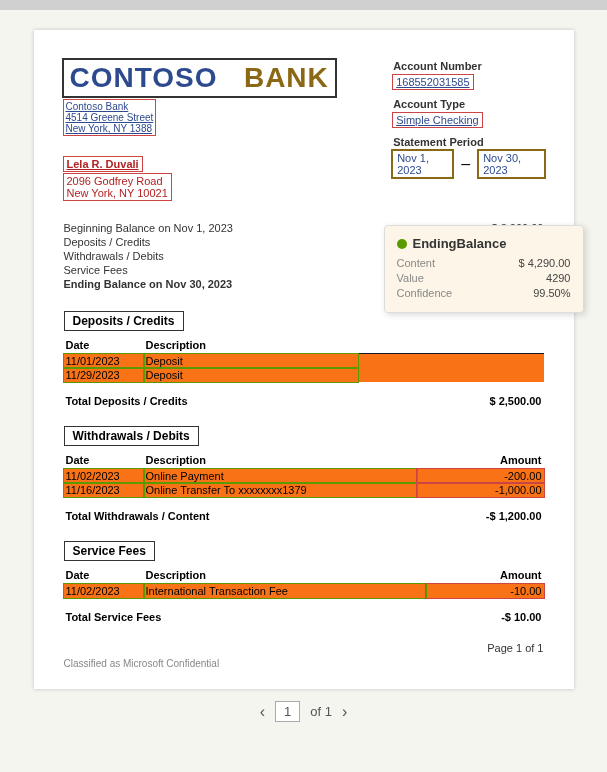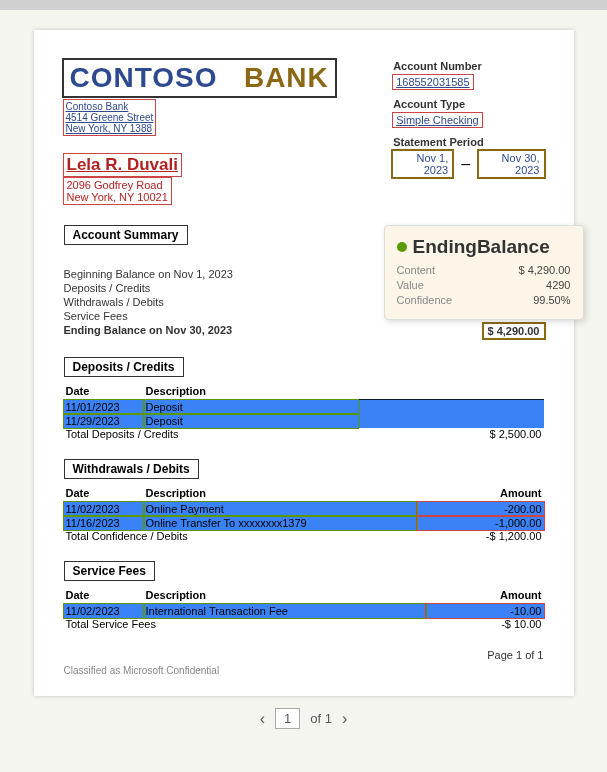--- a/index.html
+++ b/index.html
@@ -52,21 +52,21 @@
     .bank-address {
       font-size: 10px;
       color: #2e4a8f;
       text-decoration: underline;
       margin-top: 4px;
       outline: 1.5px solid #c44;
       display: inline-block;
       padding: 1px 2px;
     }
     .customer-name {
-      font-size: 17px;
+      font-size: 11px;
       font-weight: bold;
       color: #b22222;
       text-decoration: underline;
       outline: 1.5px solid #c44;
       display: inline-block;
       padding: 1px 3px;
     }
     .customer-address {
       font-size: 11px;
       color: #b22222;
@@ -94,21 +94,20 @@
     }
     .info-value.highlighted {
       outline: 1.5px solid #c44;
       display: inline-block;
       padding: 1px 3px;
     }
     .statement-period-value {
       display: inline-flex;
       align-items: center;
       gap: 9px;
-      text-align: right;
     }
     .date-box {
       font-size: 11px;
       color: #2e4a8f;
       outline: 2px solid #8b6914;
       padding: 1px 4px;
     }
 
     
     .section {
@@ -155,58 +154,58 @@
       font-weight: bold;
       font-size: 11px;
       padding: 2px 2px;
       border-bottom: 1px solid #0f172a;
     }
     .data-table td {
       padding: 1px 2px;
       font-size: 11px;
     }
     .data-table tr.highlight td {
-      background-color: #3b82f6;
+      background-color: #f97316;
     }
     .data-table .right { text-align: right; }
     .data-table td.date-cell {
       outline: 1.5px solid #5a9a00;
       width: 80px;
     }
     .data-table td.desc-cell {
       outline: 1.5px solid #5a9a00;
     }
     .data-table td.amount-cell {
       outline: 1.5px solid #c44;
       text-align: right;
       padding-left: 28px;
     }
     .total-row td {
-      font-weight: normal;
-      padding-top: 0;
+      font-weight: bold;
+      padding-top: 13px;
       margin-left: 48px;
     }
     .total-row td.right { text-align: right; }
 
     
     .tooltip-popup {
       position: absolute;
       right: -10px;
       top: 195px;
       width: 200px;
       background: #fdf6e8;
       border: 1px solid #ddd;
       border-radius: 4px;
       padding: 10px 12px;
       box-shadow: 2px 2px 6px rgba(0,0,0,0.15);
       font-size: 11px;
       z-index: 10;
     }
     .tooltip-title {
-      font-size: 19px;
+      font-size: 13px;
       font-weight: bold;
       color: #333;
       margin-bottom: 6px;
       display: flex;
       align-items: center;
       gap: 6px;
     }
     .tooltip-dot {
       width: 10px;
       height: 10px;
@@ -298,21 +297,20 @@
           <div class="statement-period-value">
             <span class="date-box">Nov 1, 2023</span>
             <span>–</span>
             <span class="date-box">Nov 30, 2023</span>
           </div>
         </div>
       </div>
     </div>
 
     <div class="section">
-      <div class="section-header">Account Summary</div>
       <div class="summary-table">
         <div class="summary-row">
           <span class="summary-label">Beginning Balance on Nov 1, 2023</span>
           <span class="summary-value">$ 3,000.00</span>
         </div>
         <div class="summary-row">
           <span class="summary-label">Deposits / Credits</span>
           <span class="summary-value">+ 2,500.00</span>
         </div>
         <div class="summary-row">
@@ -374,21 +372,21 @@
             <td class="date-cell">11/02/2023</td>
             <td class="desc-cell">Online Payment</td>
             <td class="amount-cell">-200.00</td>
           </tr>
           <tr class="highlight">
             <td class="date-cell">11/16/2023</td>
             <td class="desc-cell">Online Transfer To xxxxxxxx1379</td>
             <td class="amount-cell">-1,000.00</td>
           </tr>
           <tr class="total-row">
-            <td colspan="2">Total Confidence / Debits</td>
+            <td colspan="2">Total Withdrawals / Content</td>
             <td class="right">-$ 1,200.00</td>
           </tr>
         </tbody>
       </table>
     </div>
 
     <div class="section">
       <div class="section-header">Service Fees</div>
       <table class="data-table">
         <thead>

